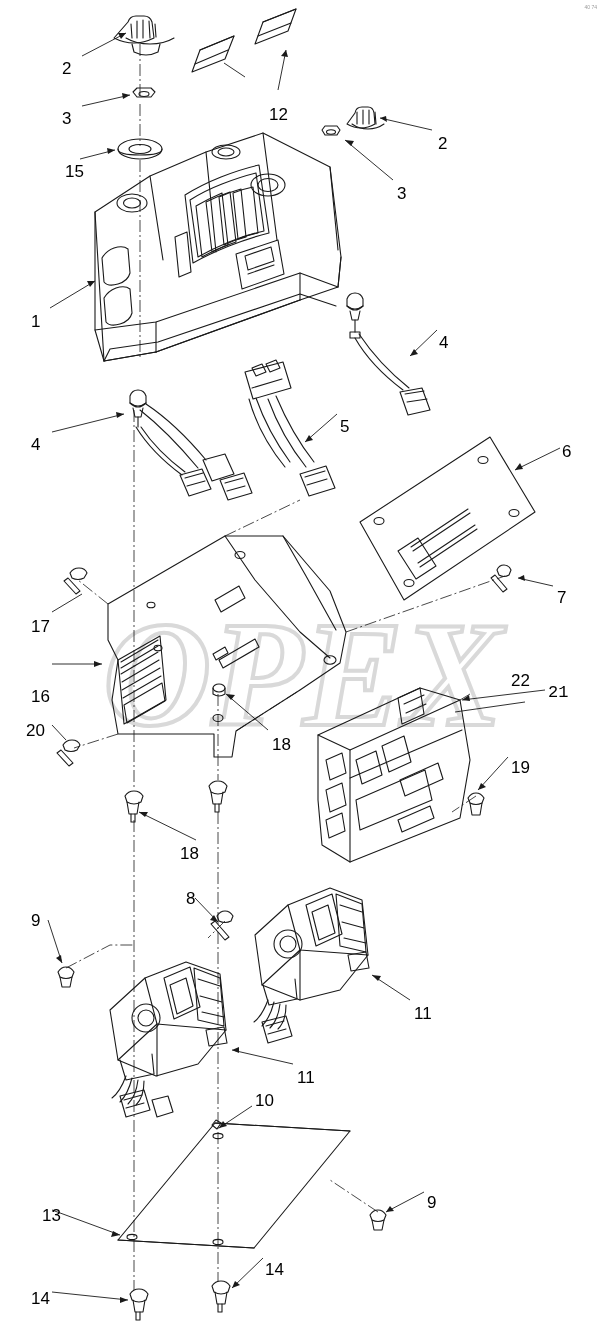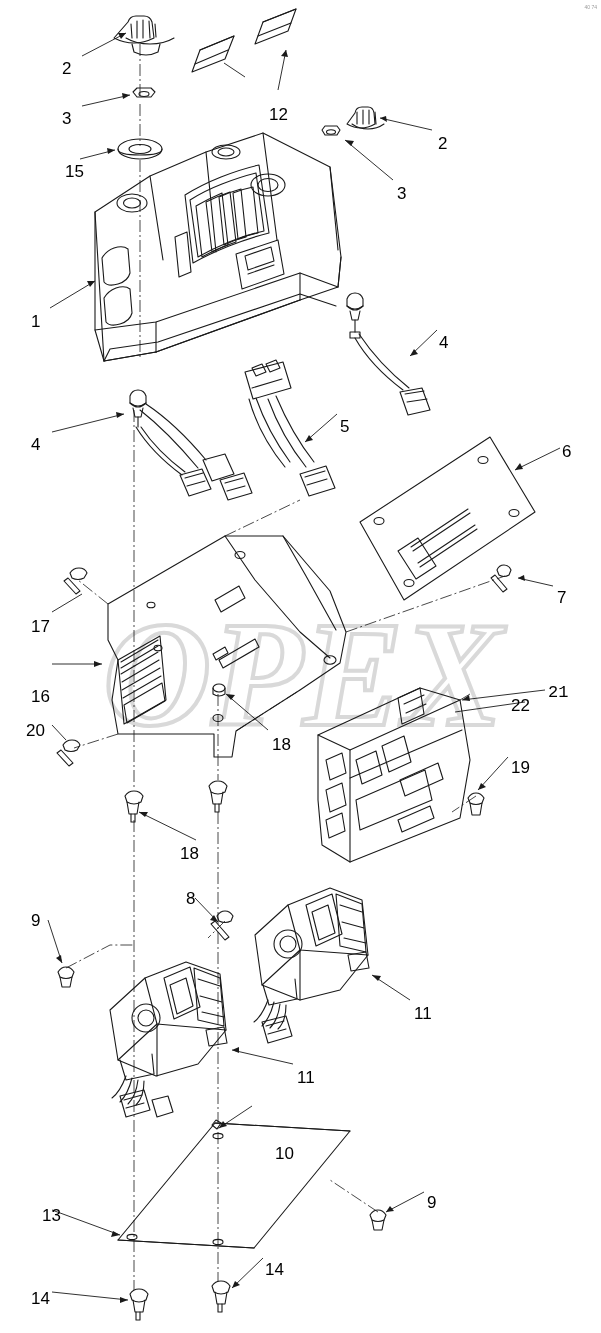--- a/index.html
+++ b/index.html
@@ -417,30 +417,30 @@
   <div class="callout" style="left:397px; top:185px;">3</div>
   <div class="callout" style="left:31px;  top:313px;">1</div>
   <div class="callout" style="left:439px; top:334px;">4</div>
   <div class="callout" style="left:340px; top:418px;">5</div>
   <div class="callout" style="left:31px;  top:436px;">4</div>
   <div class="callout" style="left:562px; top:443px;">6</div>
   <div class="callout" style="left:557px; top:589px;">7</div>
   <div class="callout" style="left:31px;  top:618px;">17</div>
   <div class="callout" style="left:31px;  top:668px;margin-top:20px;">16</div>
   <div class="callout" style="left:548px; top:684px;font-family:Liberation Mono, monospace;">21</div>
-  <div class="callout" style="left:511px; top:697px;">22</div>
+  <div class="callout" style="left:511px; top:672px;">22</div>
   <div class="callout" style="left:26px;  top:722px;">20</div>
   <div class="callout" style="left:272px; top:736px;">18</div>
   <div class="callout" style="left:511px; top:759px;">19</div>
   <div class="callout" style="left:180px; top:845px;">18</div>
   <div class="callout" style="left:186px; top:890px;">8</div>
   <div class="callout" style="left:31px;  top:912px;">9</div>
   <div class="callout" style="left:414px; top:1005px;">11</div>
   <div class="callout" style="left:297px; top:1069px;">11</div>
-  <div class="callout" style="left:255px; top:1145px;margin-left:20px;">10</div>
+  <div class="callout" style="left:255px; top:1092px;">10</div>
   <div class="callout" style="left:427px; top:1194px;">9</div>
   <div class="callout" style="left:42px;  top:1207px;">13</div>
   <div class="callout" style="left:265px; top:1261px;">14</div>
   <div class="callout" style="left:31px;  top:1290px;">14</div>
 
   <div class="corner" style="right:4px; top:4px;">40 74</div>
 
 </div>
 
 </body></html>

